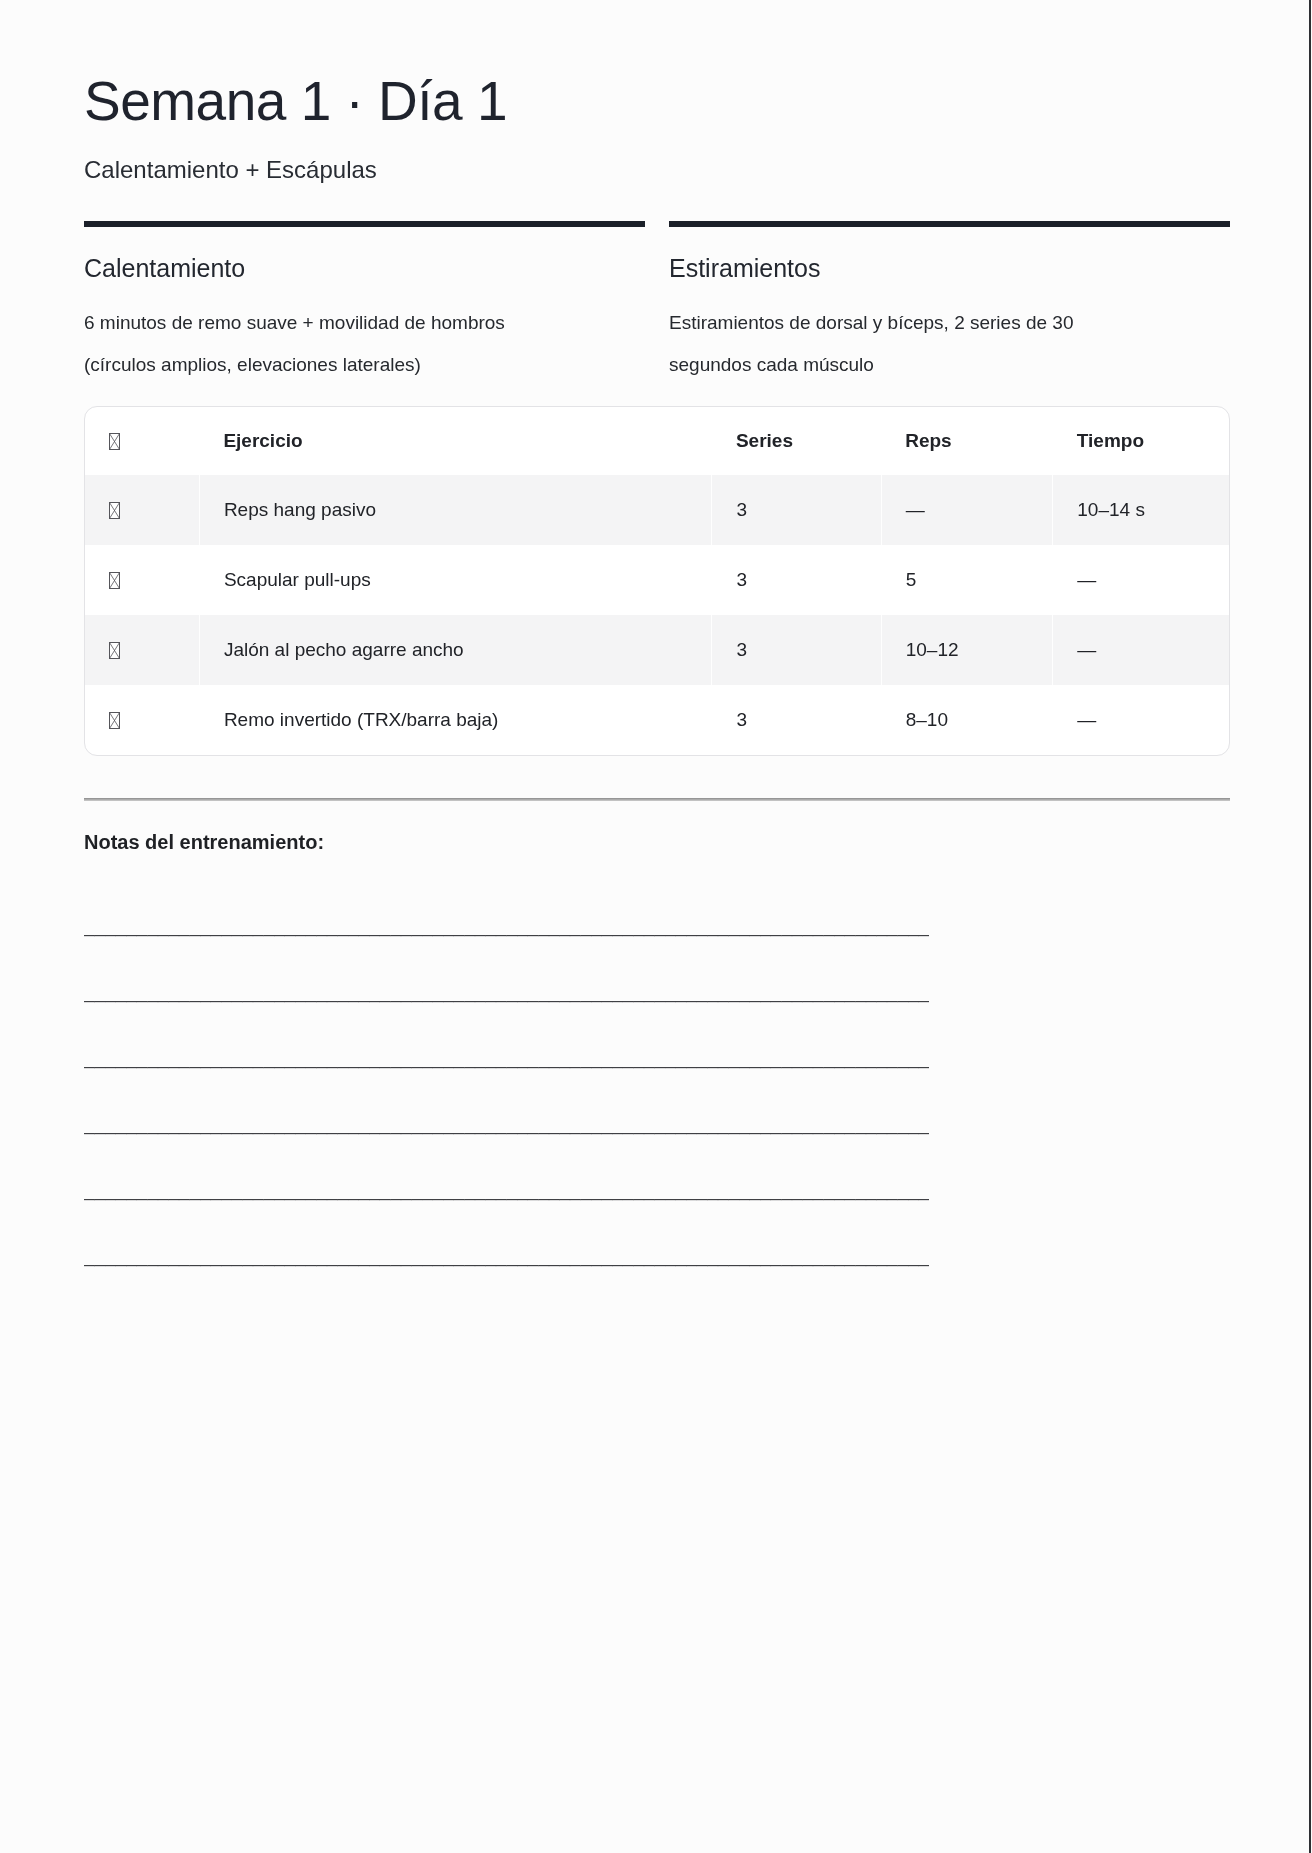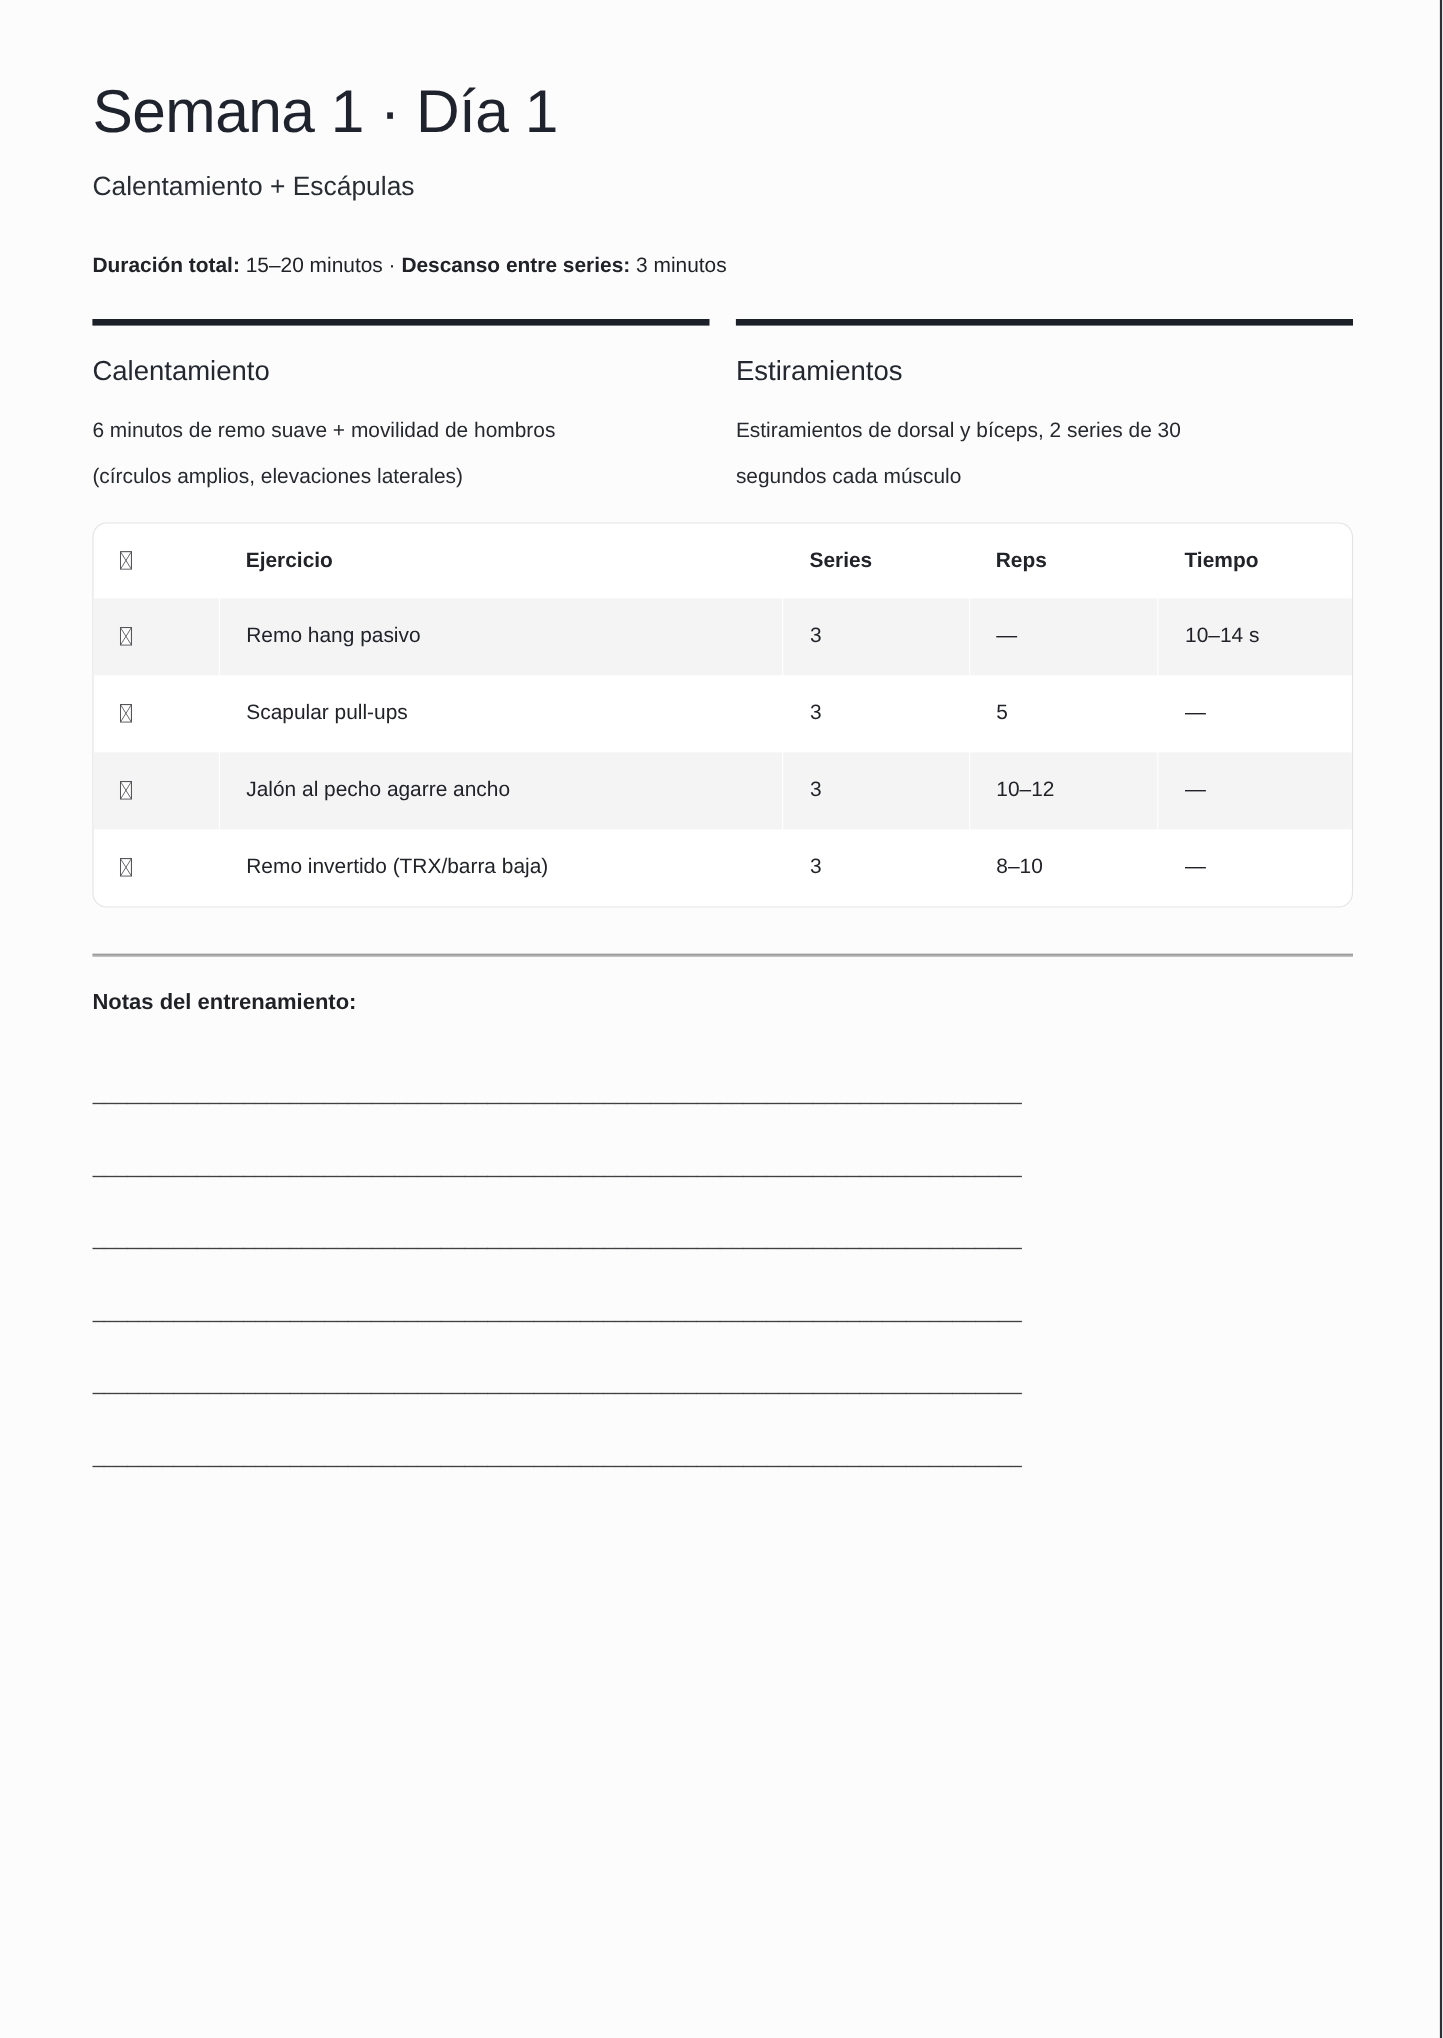--- a/index.html
+++ b/index.html
@@ -66,27 +66,20 @@
 </head>
 <body>
 
 <div class="edge-line"></div>
 
 <main class="content">
 
   <h1 class="title">Semana 1 · Día 1</h1>
   <div class="subtitle">Calentamiento + Escápulas</div>
 
-  <p class="meta">
-    <strong>Duración total:</strong>
-    <span>15–20 minutos</span>
-    <span>·</span>
-    <strong>Descanso entre series:</strong>
-    <span>3 minutos</span>
-  </p>
 
   <section class="cols">
     <div class="col">
       <h2>Calentamiento</h2>
       <div class="col-body">
         <div>6 minutos de remo suave + movilidad de hombros</div>
         <div>(círculos amplios, elevaciones laterales)</div>
       </div>
     </div>
     <div class="col">
@@ -115,21 +108,21 @@
         </tr>
       </thead>
       <tbody>
         <tr>
           <td class="c-icon">
             <svg class="tofu" width="11" height="17" viewBox="0 0 11 17">
                 <rect x="0.5" y="0.5" width="10" height="16" fill="#ffffff" stroke="#55555a" stroke-width="1"></rect>
                 <path d="M0.5 0.5 L10.5 16.5 M10.5 0.5 L0.5 16.5" stroke="#55555a" stroke-width="0.8" fill="none"></path>
               </svg>
           </td>
-          <td>Remo hang pasivo</td>
+          <td>Reps hang pasivo</td>
           <td>3</td>
           <td>—</td>
           <td>10–14 s</td>
         </tr>
         <tr>
           <td class="c-icon">
             <svg class="tofu" width="11" height="17" viewBox="0 0 11 17">
                 <rect x="0.5" y="0.5" width="10" height="16" fill="#ffffff" stroke="#55555a" stroke-width="1"></rect>
                 <path d="M0.5 0.5 L10.5 16.5 M10.5 0.5 L0.5 16.5" stroke="#55555a" stroke-width="0.8" fill="none"></path>
               </svg>

